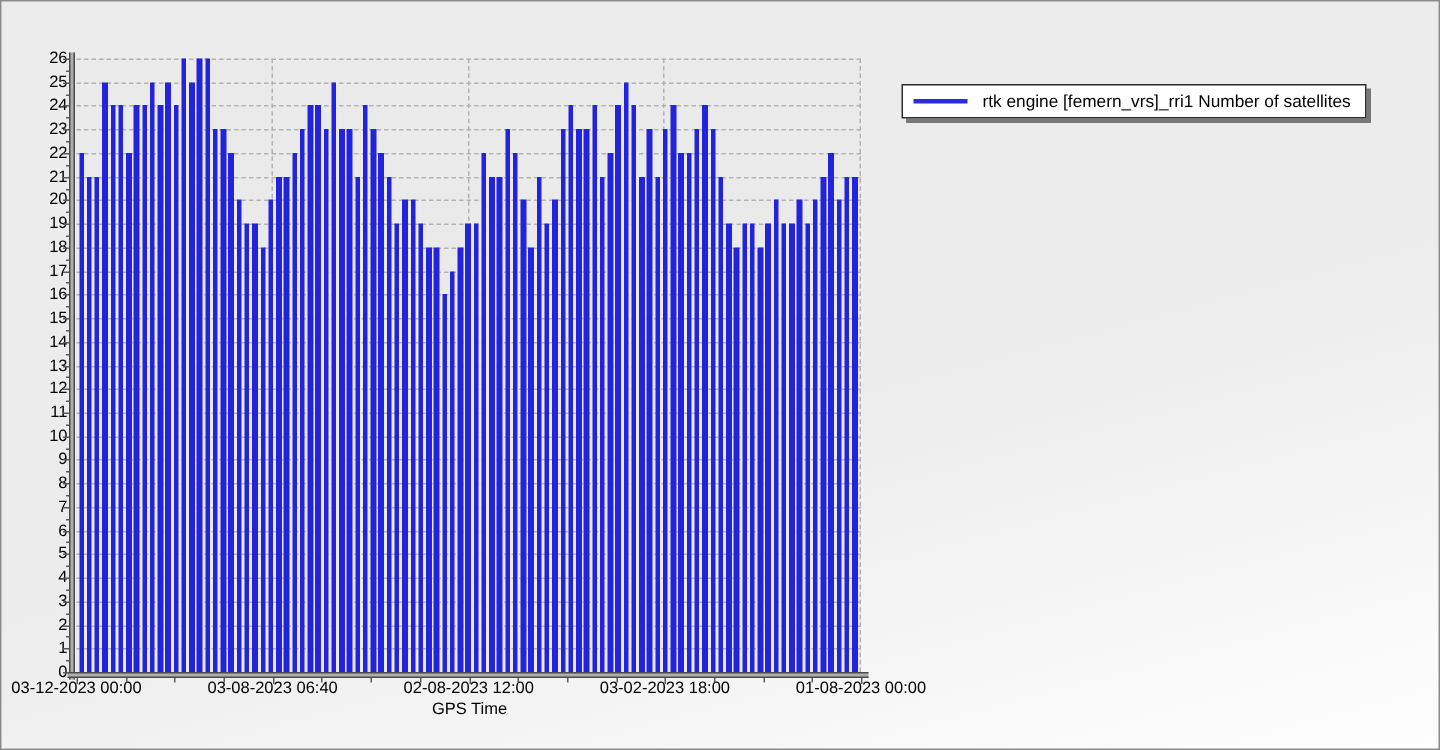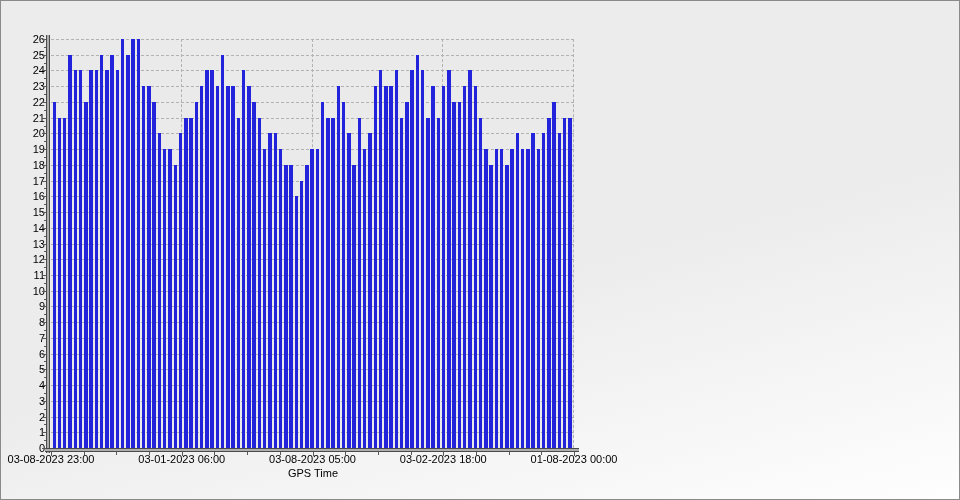--- a/index.html
+++ b/index.html
@@ -184,20 +184,24 @@
       <div class="bar" style="left: 506.712px; width: 3.47333px; height: 314.615px; background: rgb(35, 35, 220);"></div>
       <div class="bar" style="left: 511.975px; width: 3.47333px; height: 330.346px; background: rgb(35, 35, 220);"></div>
       <div class="bar" style="left: 517.237px; width: 3.47333px; height: 330.346px; background: rgb(35, 35, 220);"></div>
     </div>
 
   <div class="yaxis-line"></div>
   <div class="xaxis-line"></div>
 
   <div class="axis-title" style="left:312px;top:466px;">GPS Time</div>
 
+  <div class="legend">
+    <span class="legend-line"></span>
+    <span class="legend-text">rtk engine [femern_vrs]_rri1 Number of satellites</span>
+  </div>
 
 <div class="ylabel" style="left: 16px; top: 441px;">0</div>
     <div class="ytick" style="left: 41px; width: 4px; top: 447px;"></div>
     <div class="ytick" style="left: 43px; width: 2px; top: 439.135px;"></div>
     <div class="ylabel" style="left: 16px; top: 425.269px;">1</div>
     <div class="ytick" style="left: 41px; width: 4px; top: 431.269px;"></div>
     <div class="ytick" style="left: 43px; width: 2px; top: 423.404px;"></div>
     <div class="ylabel" style="left: 16px; top: 409.538px;">2</div>
     <div class="ytick" style="left: 41px; width: 4px; top: 415.538px;"></div>
     <div class="ytick" style="left: 43px; width: 2px; top: 407.673px;"></div>
@@ -265,23 +269,23 @@
     <div class="ytick" style="left: 41px; width: 4px; top: 85.1923px;"></div>
     <div class="ytick" style="left: 43px; width: 2px; top: 77.3269px;"></div>
     <div class="ylabel" style="left: 16px; top: 63.4615px;">24</div>
     <div class="ytick" style="left: 41px; width: 4px; top: 69.4615px;"></div>
     <div class="ytick" style="left: 43px; width: 2px; top: 61.5962px;"></div>
     <div class="ylabel" style="left: 16px; top: 47.7308px;">25</div>
     <div class="ytick" style="left: 41px; width: 4px; top: 53.7308px;"></div>
     <div class="ytick" style="left: 43px; width: 2px; top: 45.8654px;"></div>
     <div class="ylabel" style="left: 16px; top: 32px;">26</div>
     <div class="ytick" style="left: 41px; width: 4px; top: 38px;"></div>
-    <div class="xlabel" style="left: 50px; top: 452px;">03-08-2023 23:00</div>
-    <div class="xlabel" style="left: 180.75px; top: 452px;">03-01-2023 06:00</div>
-    <div class="xlabel" style="left: 311.5px; top: 452px;">03-08-2023 05:00</div>
+    <div class="xlabel" style="left: 50px; top: 452px;">03-12-2023 00:00</div>
+    <div class="xlabel" style="left: 180.75px; top: 452px;">03-08-2023 06:40</div>
+    <div class="xlabel" style="left: 311.5px; top: 452px;">02-08-2023 12:00</div>
     <div class="xlabel" style="left: 442.25px; top: 452px;">03-02-2023 18:00</div>
     <div class="xlabel" style="left: 573px; top: 452px;">01-08-2023 00:00</div>
     <div class="xtick" style="left: 50px; top: 451px; height: 4px;"></div>
     <div class="xtick" style="left: 82.6875px; top: 451px; height: 3px;"></div>
     <div class="xtick" style="left: 115.375px; top: 451px; height: 3px;"></div>
     <div class="xtick" style="left: 148.062px; top: 451px; height: 3px;"></div>
     <div class="xtick" style="left: 180.75px; top: 451px; height: 4px;"></div>
     <div class="xtick" style="left: 213.438px; top: 451px; height: 3px;"></div>
     <div class="xtick" style="left: 246.125px; top: 451px; height: 3px;"></div>
     <div class="xtick" style="left: 278.812px; top: 451px; height: 3px;"></div>

